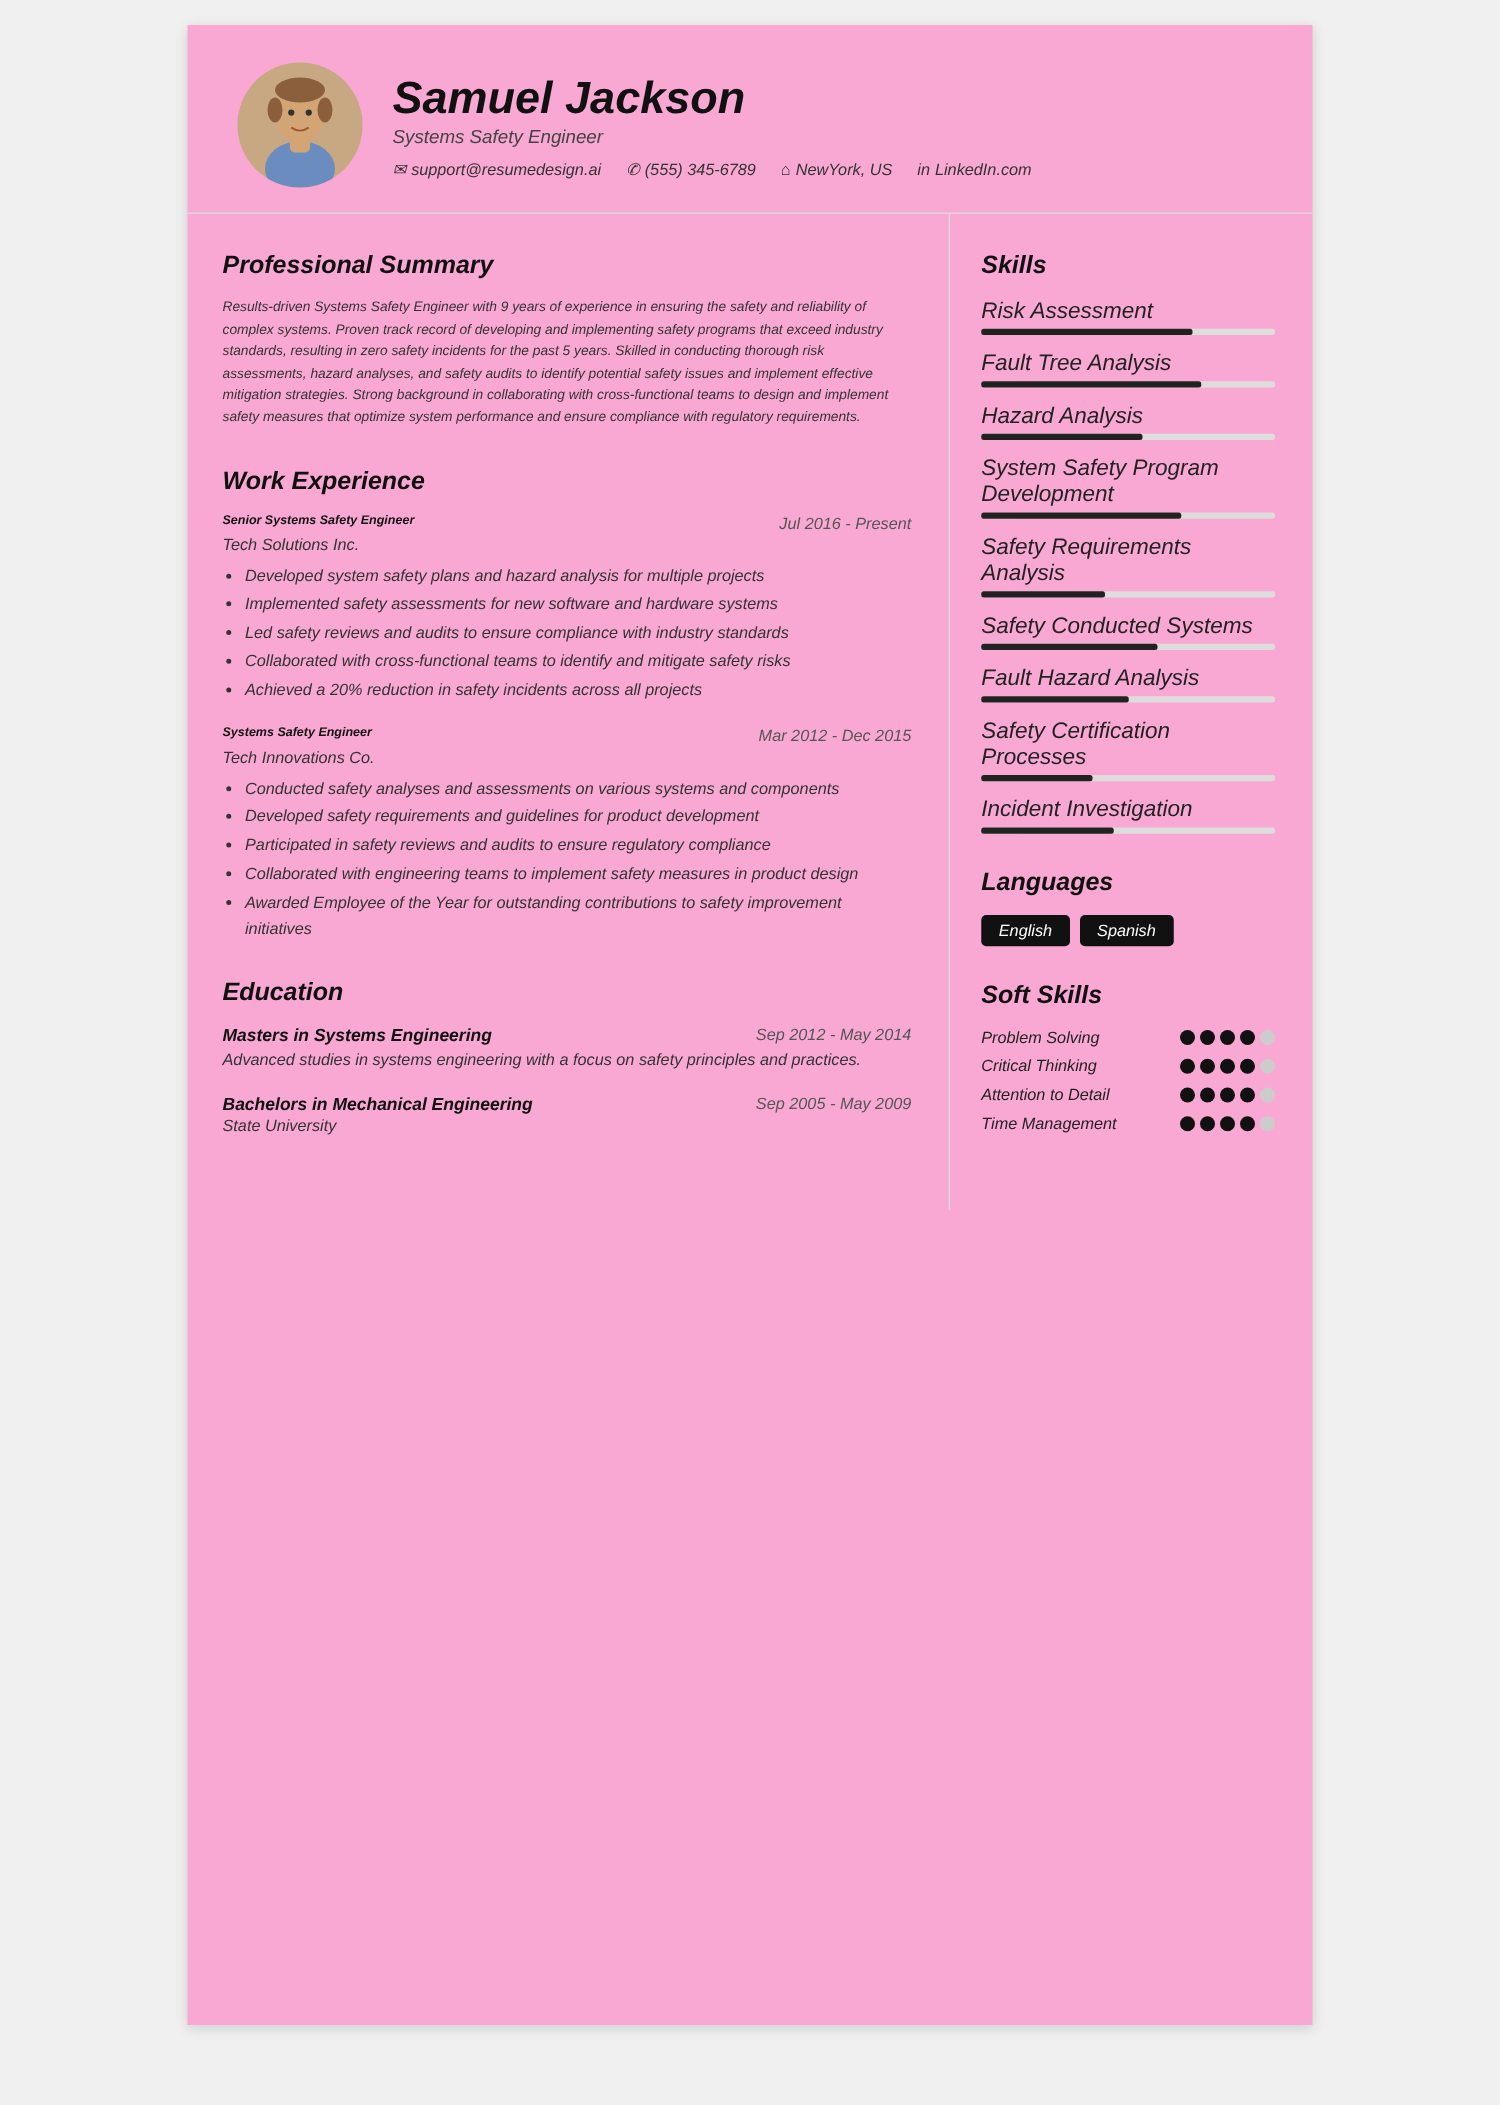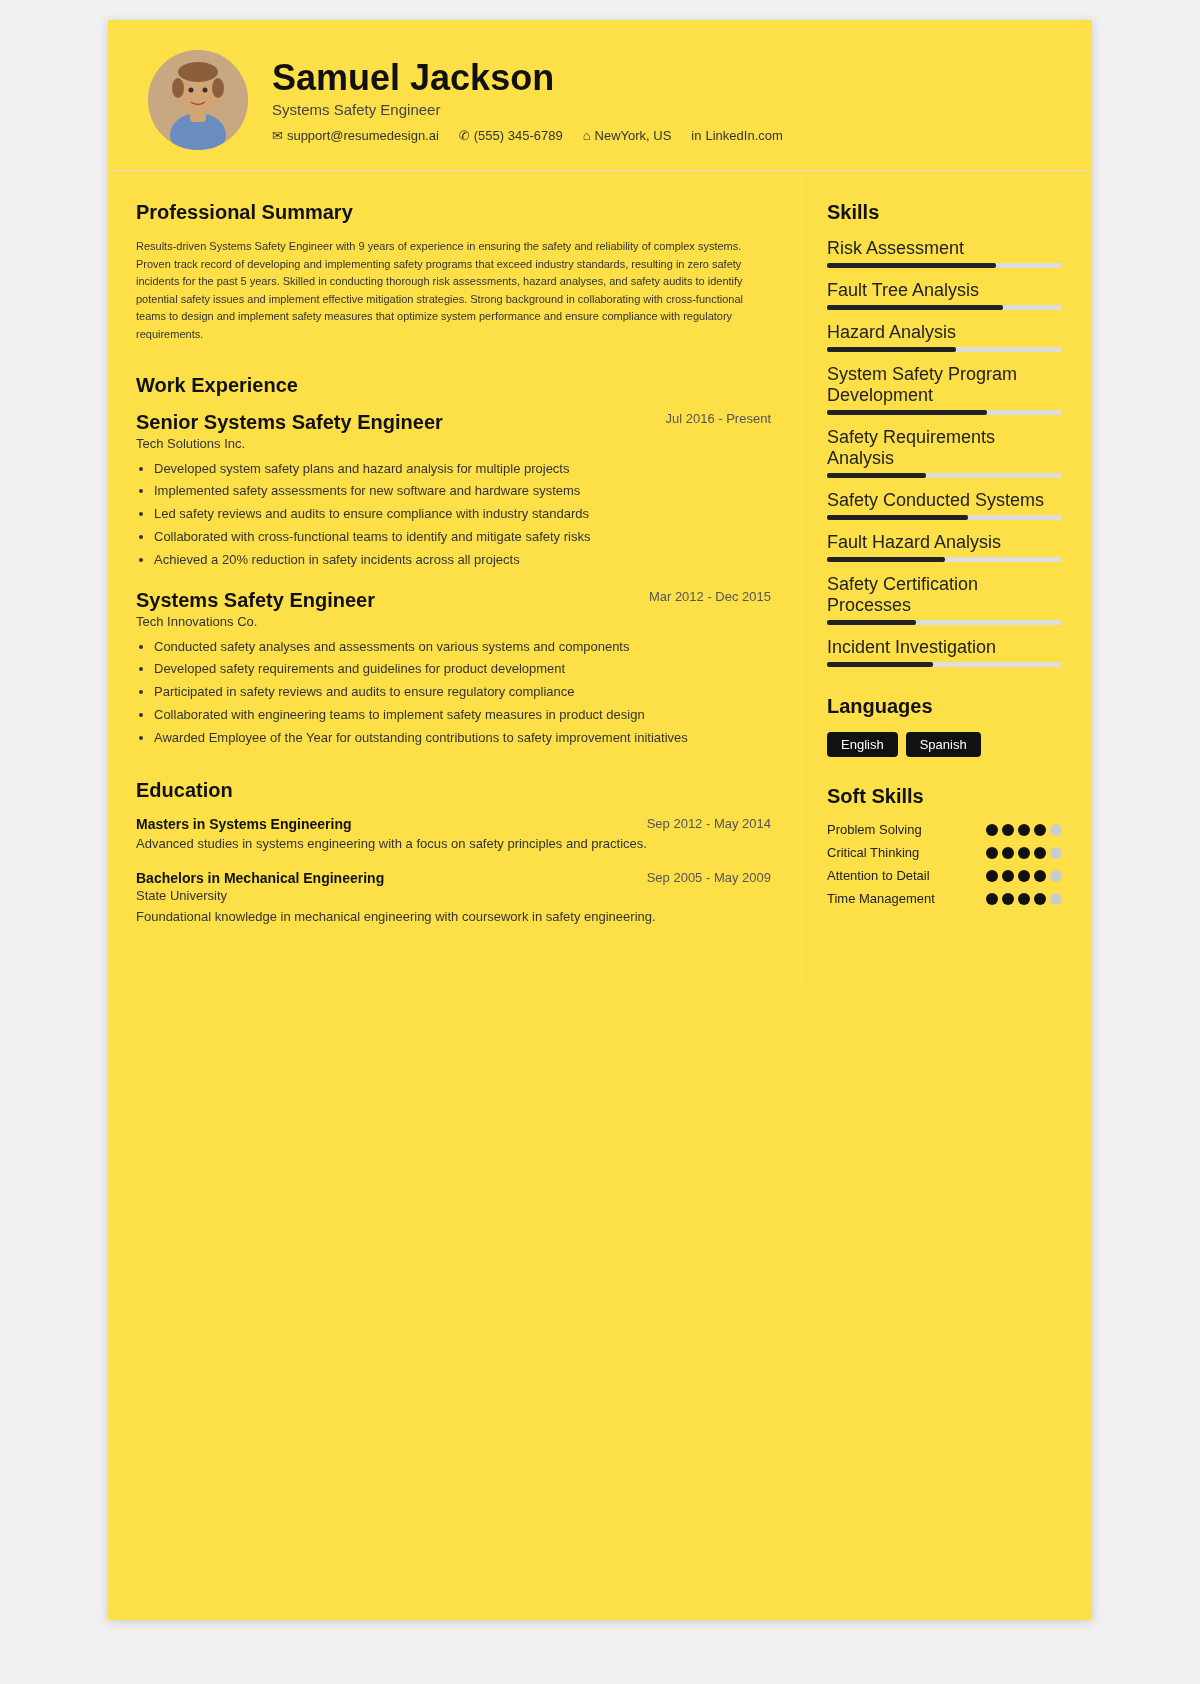--- a/index.html
+++ b/index.html
@@ -4,24 +4,25 @@
   <style>
     * { box-sizing: border-box; margin: 0; padding: 0; }
     body {
       font-family: Arial, sans-serif;
       background: #f0f0f0;
       display: flex;
       justify-content: center;
       padding: 20px;
     }
     .resume {
-      background: #fde047;
-      width: 984px;
+      background: #f9a8d4;
+      width: 900px;
       min-height: 1600px;
       box-shadow: 0 2px 10px rgba(0,0,0,0.15);
+      font-style: italic;
     }
     
     .header {
       padding: 30px 40px 20px 40px;
       border-bottom: 1px solid #ddd;
       display: flex;
       align-items: center;
       gap: 24px;
     }
     .avatar {
@@ -95,21 +96,21 @@
     }
     
     .job-header {
       display: flex;
       justify-content: space-between;
       align-items: flex-start;
       margin-bottom: 2px;
     }
     .job-title {
       font-weight: bold;
-      font-size: 20px;
+      font-size: 10px;
       color: #111;
     }
     .job-dates {
       font-size: 13px;
       color: #555;
       white-space: nowrap;
       margin-left: 10px;
     }
     .job-company {
       font-size: 13px;
@@ -319,21 +320,20 @@
           </div>
           <div class="edu-desc">Advanced studies in systems engineering with a focus on safety principles and practices.</div>
         </div>
 
         <div>
           <div class="edu-header">
             <div class="edu-degree">Bachelors in Mechanical Engineering</div>
             <div class="edu-dates">Sep 2005 - May 2009</div>
           </div>
           <div class="edu-school">State University</div>
-          <div class="edu-desc">Foundational knowledge in mechanical engineering with coursework in safety engineering.</div>
         </div>
       </div>
 
     </div>
 
     <div class="sidebar">
 
       <div class="sidebar-section">
         <div class="sidebar-section-title">Skills</div>
         <div id="skills-list">

